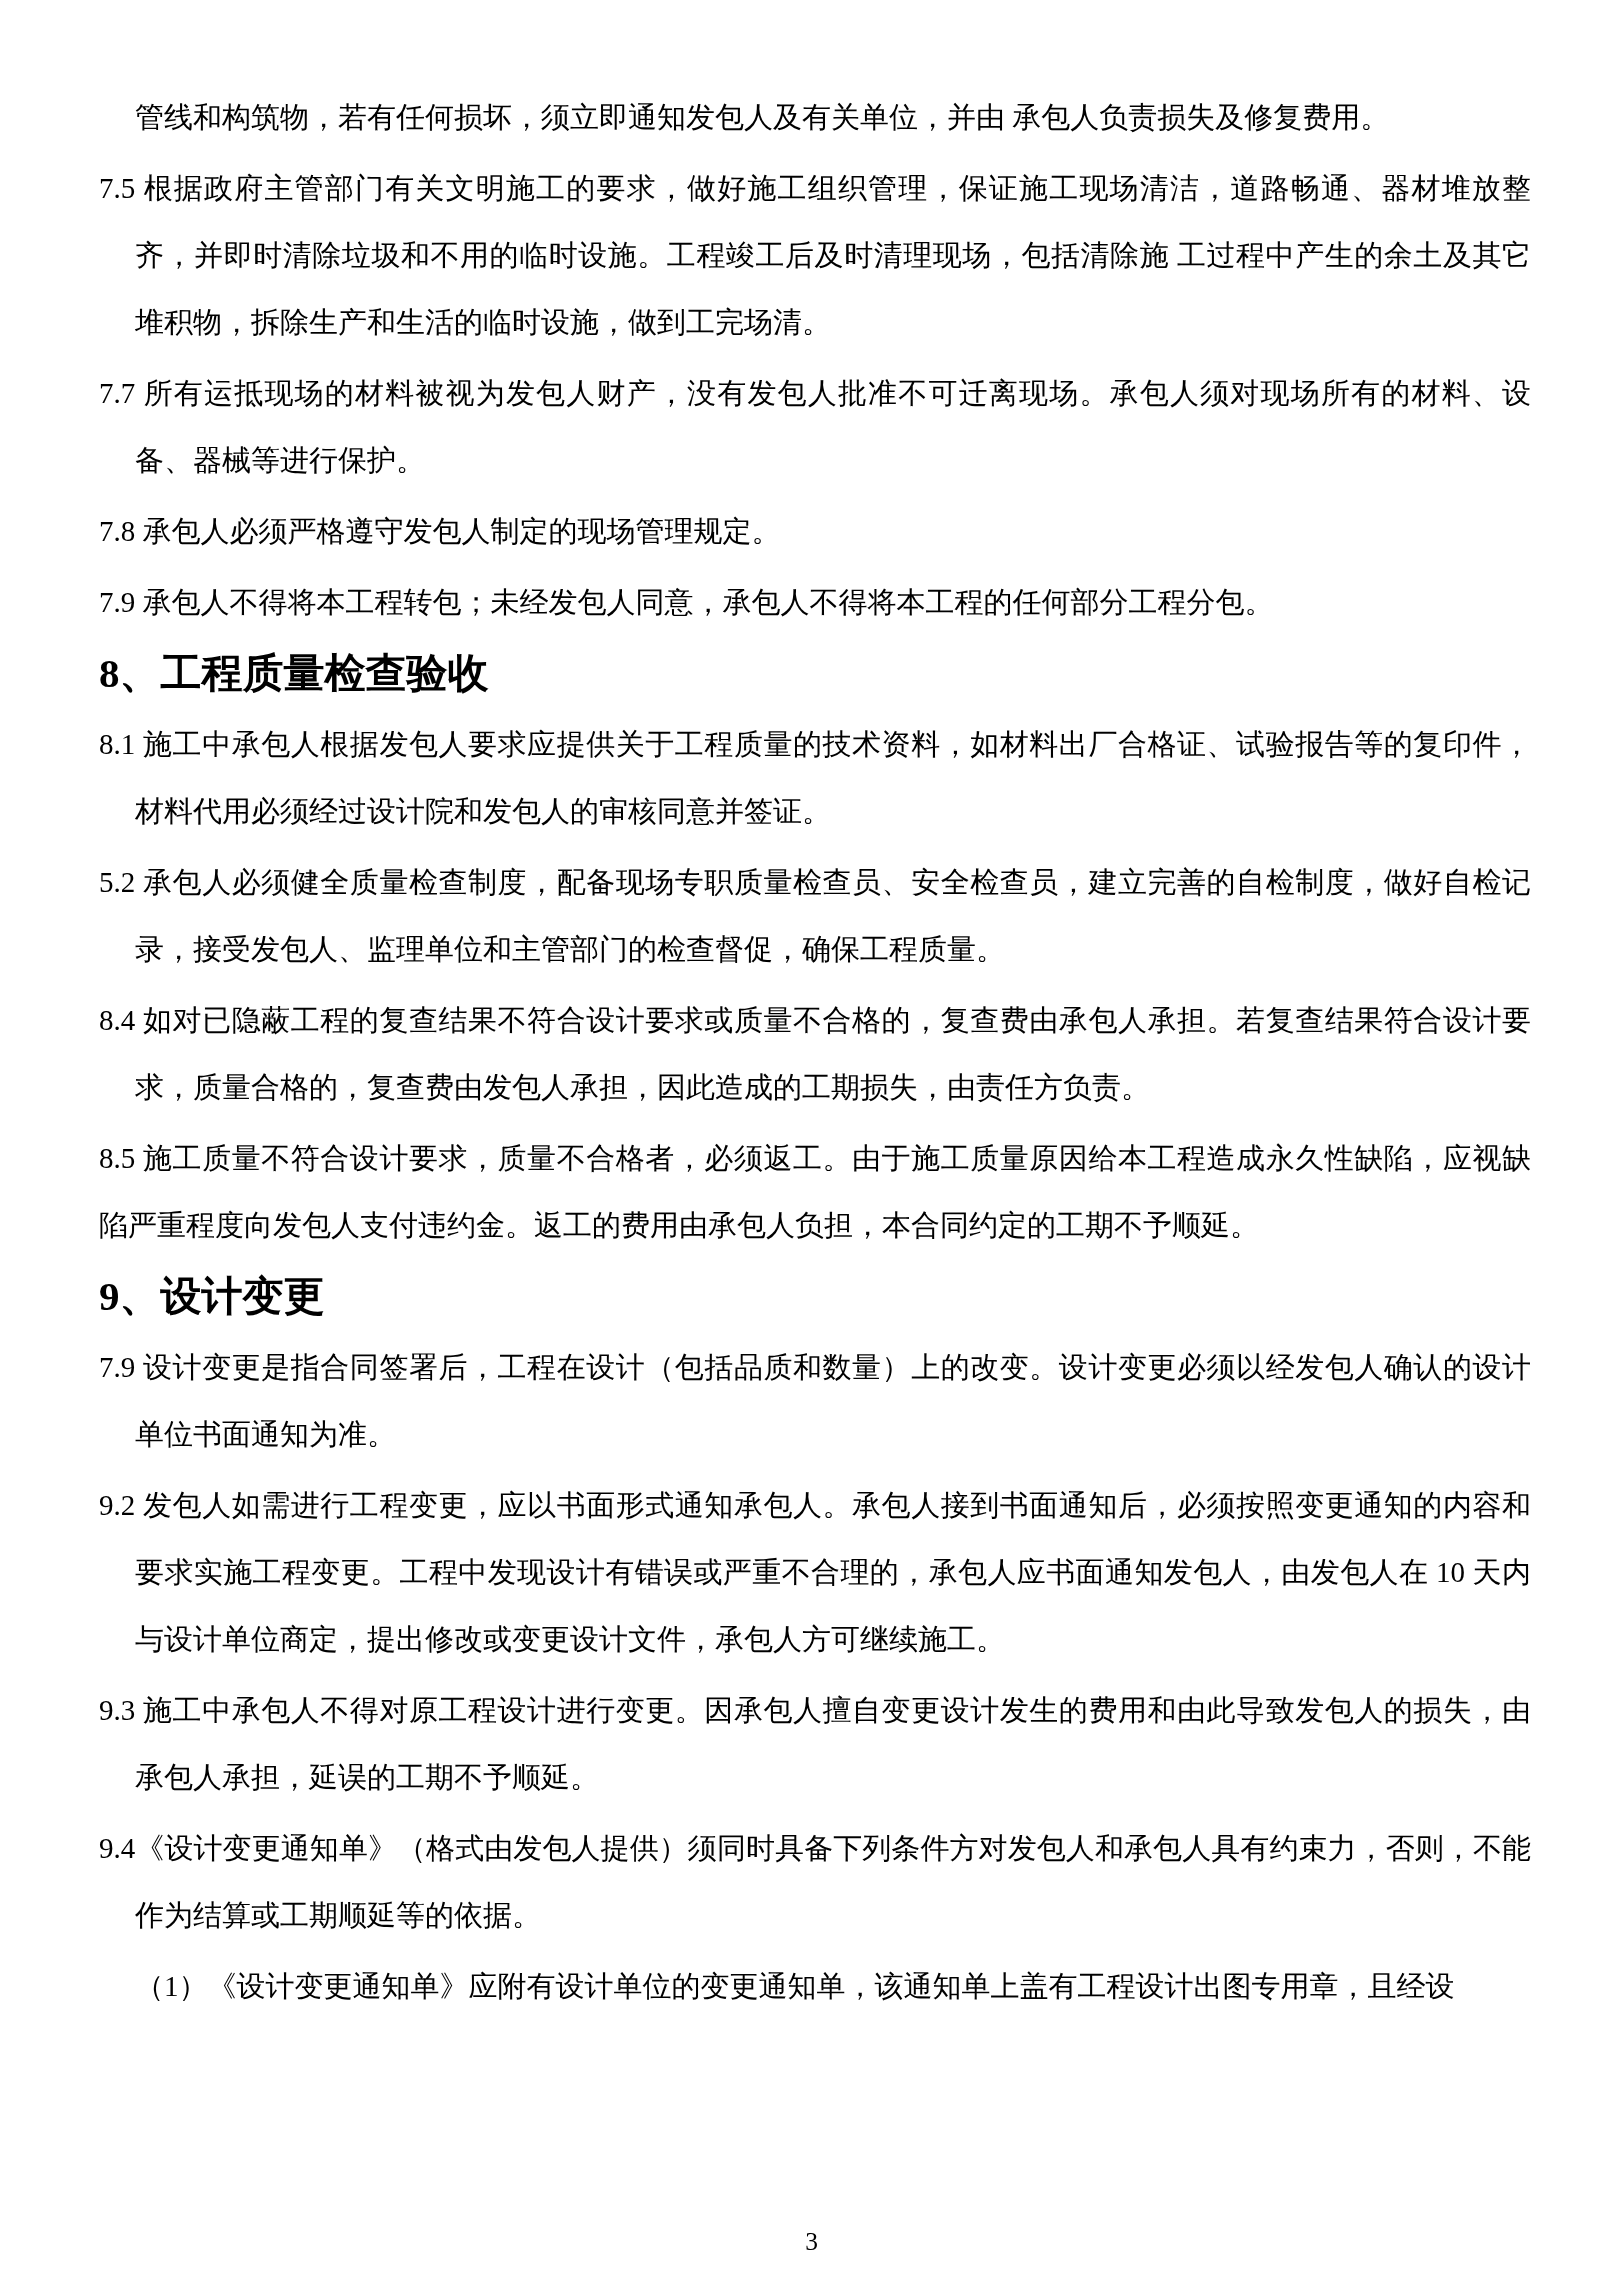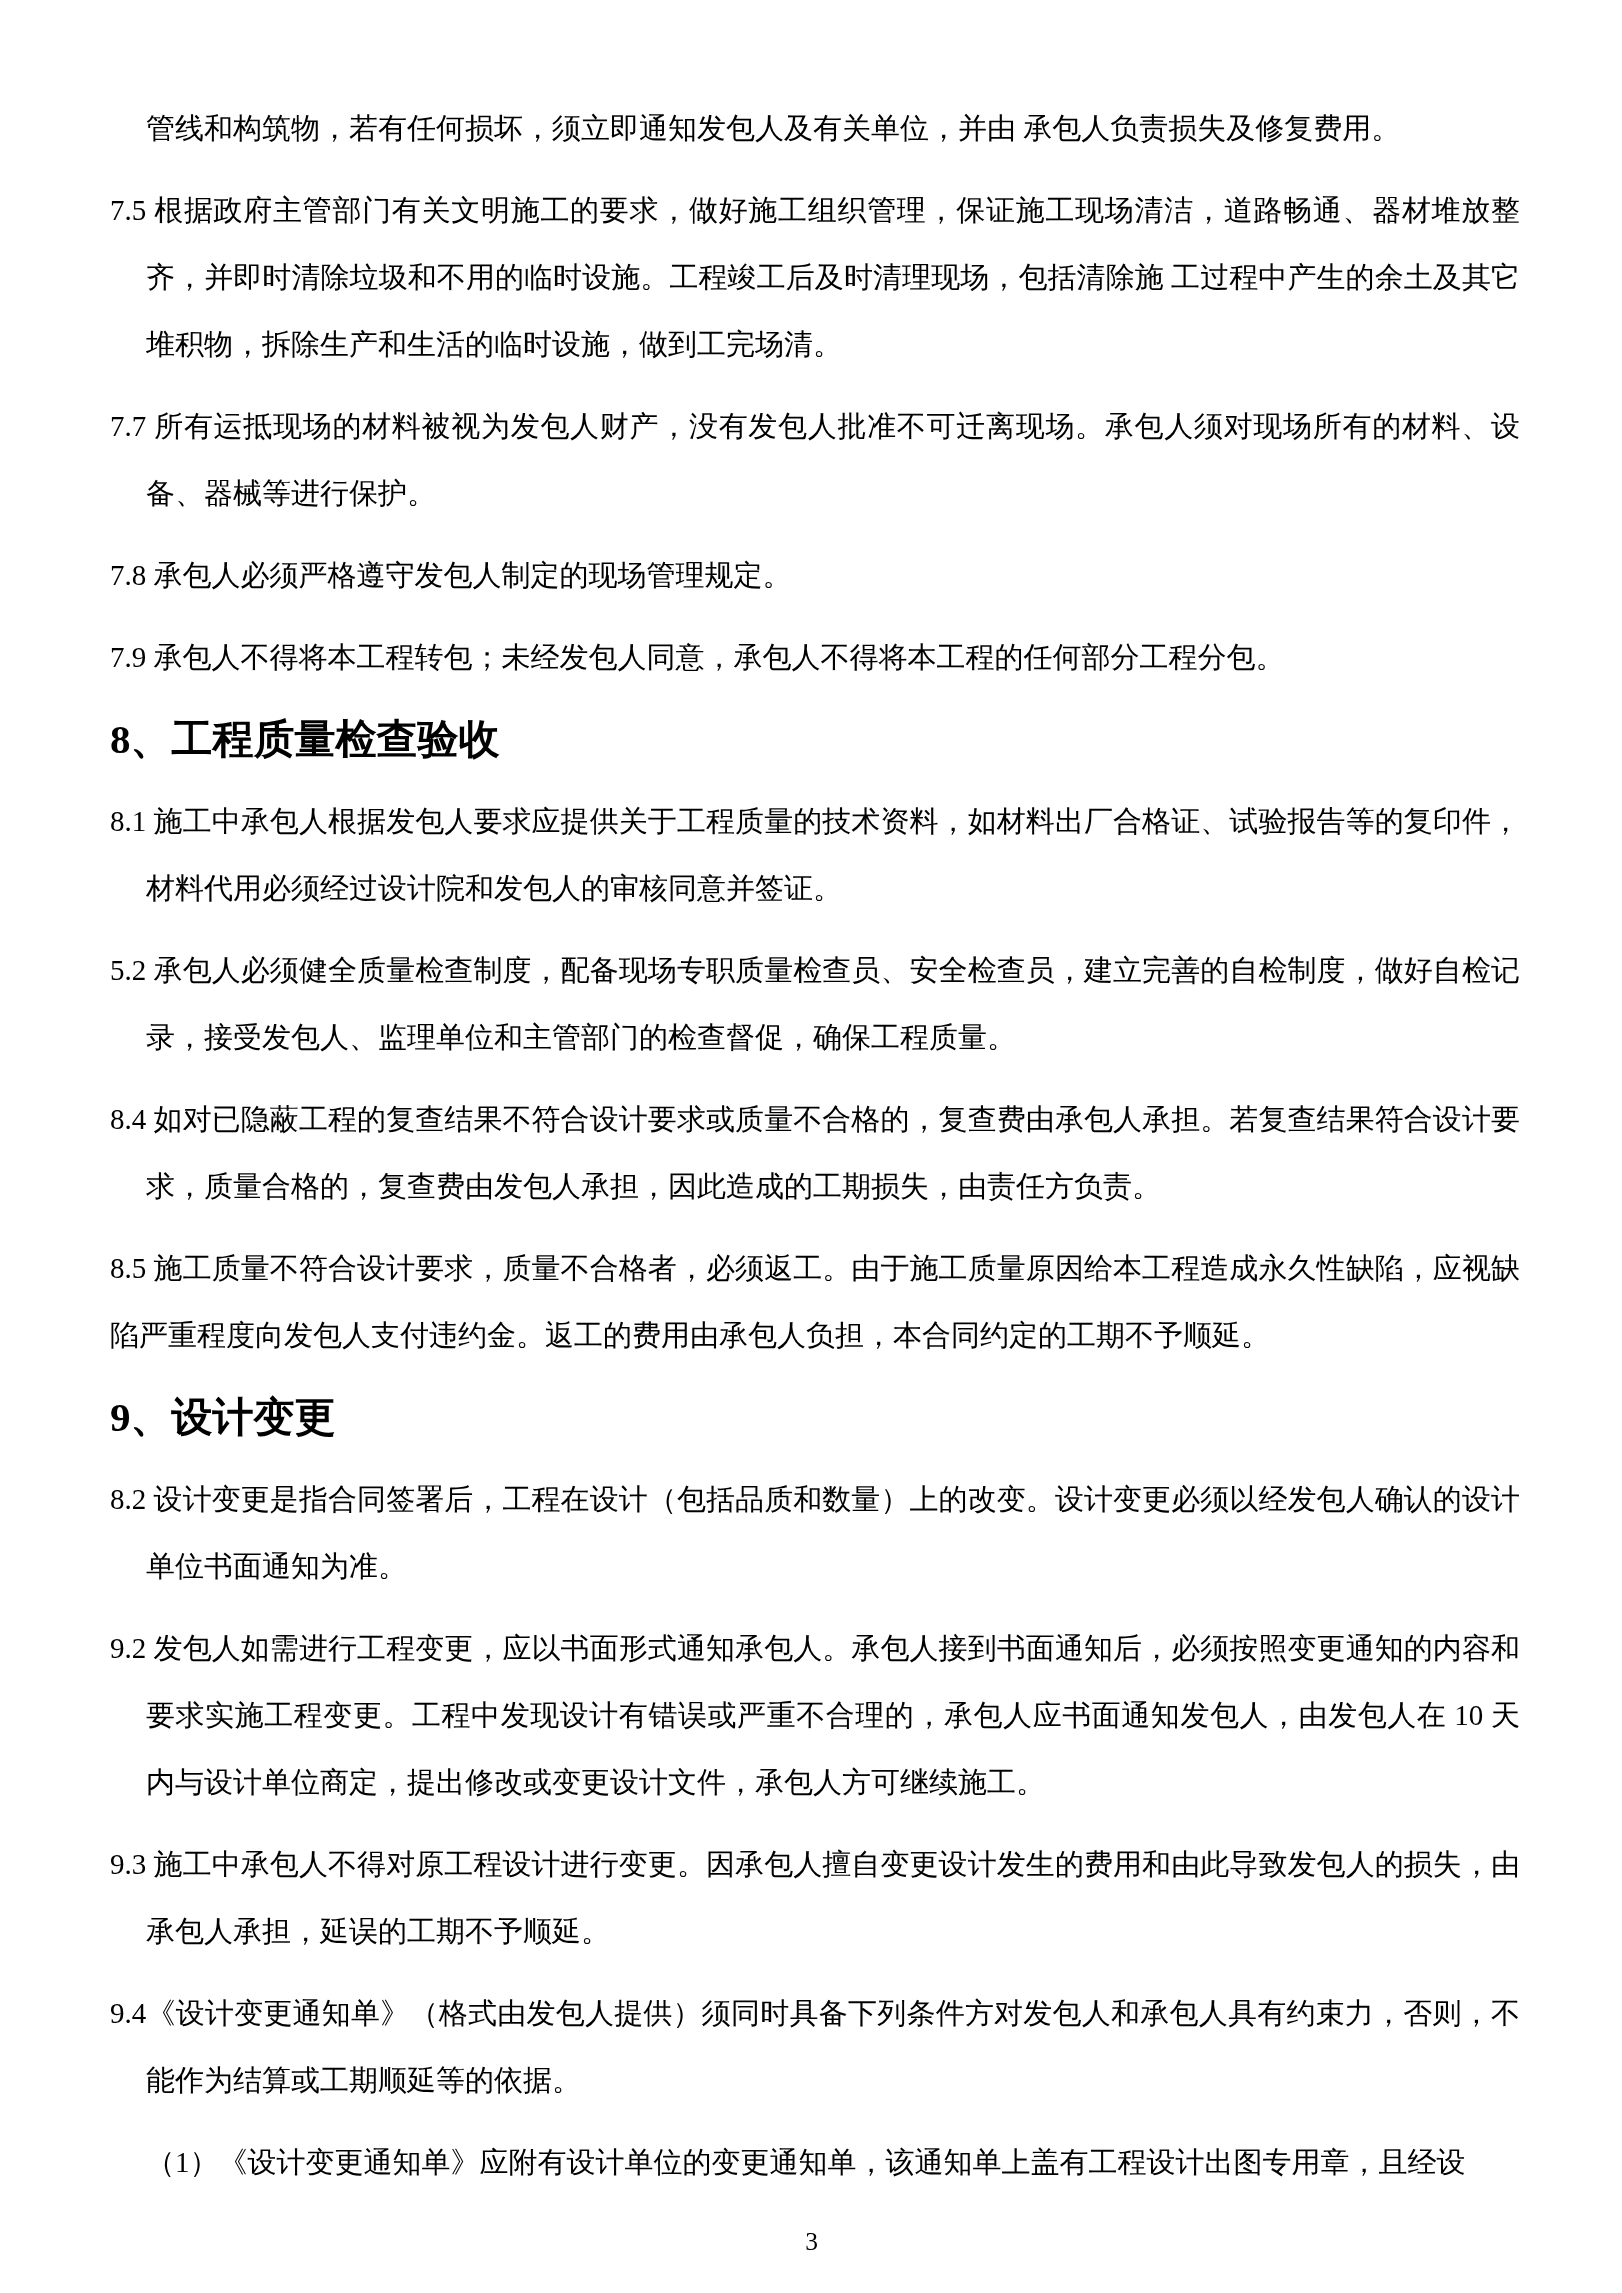--- a/index.html
+++ b/index.html
@@ -14,21 +14,21 @@
     margin: 0 auto;
     background: #ffffff;
     box-sizing: border-box;
     padding: 80px 88px 0 95px;
     font-family: "Liberation Serif", "DejaVu Serif", serif;
     font-size: 29px;
     line-height: 67px;
     color: #000000;
   }
   .para {
-    margin: 15px;
+    margin: 4px;
     text-align: justify;
   }
   
   .hanging {
     padding-left: 36px;
     text-indent: -36px;
   }
   
   .indent {
     padding-left: 36px;
@@ -60,21 +60,21 @@
   <p class="para hanging">7.5 根据政府主管部门有关文明施工的要求，做好施工组织管理，保证施工现场清洁，道路畅通、器材堆放整齐，并即时清除垃圾和不用的临时设施。工程竣工后及时清理现场，包括清除施 工过程中产生的余土及其它堆积物，拆除生产和生活的临时设施，做到工完场清。</p>
   <p class="para hanging">7.7 所有运抵现场的材料被视为发包人财产，没有发包人批准不可迁离现场。承包人须对现场所有的材料、设备、器械等进行保护。</p>
   <p class="para hanging">7.8 承包人必须严格遵守发包人制定的现场管理规定。</p>
   <p class="para hanging">7.9 承包人不得将本工程转包；未经发包人同意，承包人不得将本工程的任何部分工程分包。</p>
   <p class="para heading">8、工程质量检查验收</p>
   <p class="para hanging">8.1 施工中承包人根据发包人要求应提供关于工程质量的技术资料，如材料出厂合格证、试验报告等的复印件，材料代用必须经过设计院和发包人的审核同意并签证。</p>
   <p class="para hanging">5.2 承包人必须健全质量检查制度，配备现场专职质量检查员、安全检查员，建立完善的自检制度，做好自检记录，接受发包人、监理单位和主管部门的检查督促，确保工程质量。</p>
   <p class="para hanging">8.4 如对已隐蔽工程的复查结果不符合设计要求或质量不合格的，复查费由承包人承担。若复查结果符合设计要求，质量合格的，复查费由发包人承担，因此造成的工期损失，由责任方负责。</p>
   <p class="para flush">8.5 施工质量不符合设计要求，质量不合格者，必须返工。由于施工质量原因给本工程造成永久性缺陷，应视缺陷严重程度向发包人支付违约金。返工的费用由承包人负担，本合同约定的工期不予顺延。</p>
   <p class="para heading">9、设计变更</p>
-  <p class="para hanging">8.2 设计变更是指合同签署后，工程在设计（包括品质和数量）上的改变。设计变更必须以经发包人确认的设计单位书面通知为准。</p>
+  <p class="para hanging">7.9 设计变更是指合同签署后，工程在设计（包括品质和数量）上的改变。设计变更必须以经发包人确认的设计单位书面通知为准。</p>
   <p class="para hanging">9.2 发包人如需进行工程变更，应以书面形式通知承包人。承包人接到书面通知后，必须按照变更通知的内容和要求实施工程变更。工程中发现设计有错误或严重不合理的，承包人应书面通知发包人，由发包人在 10 天内与设计单位商定，提出修改或变更设计文件，承包人方可继续施工。</p>
   <p class="para hanging">9.3 施工中承包人不得对原工程设计进行变更。因承包人擅自变更设计发生的费用和由此导致发包人的损失，由承包人承担，延误的工期不予顺延。</p>
   <p class="para hanging">9.4《设计变更通知单》（格式由发包人提供）须同时具备下列条件方对发包人和承包人具有约束力，否则，不能作为结算或工期顺延等的依据。</p>
   <p class="para indent">（1）《设计变更通知单》应附有设计单位的变更通知单，该通知单上盖有工程设计出图专用章，且经设</p>
 
   <div class="page-number">3</div>
 
 </div>
 
 

